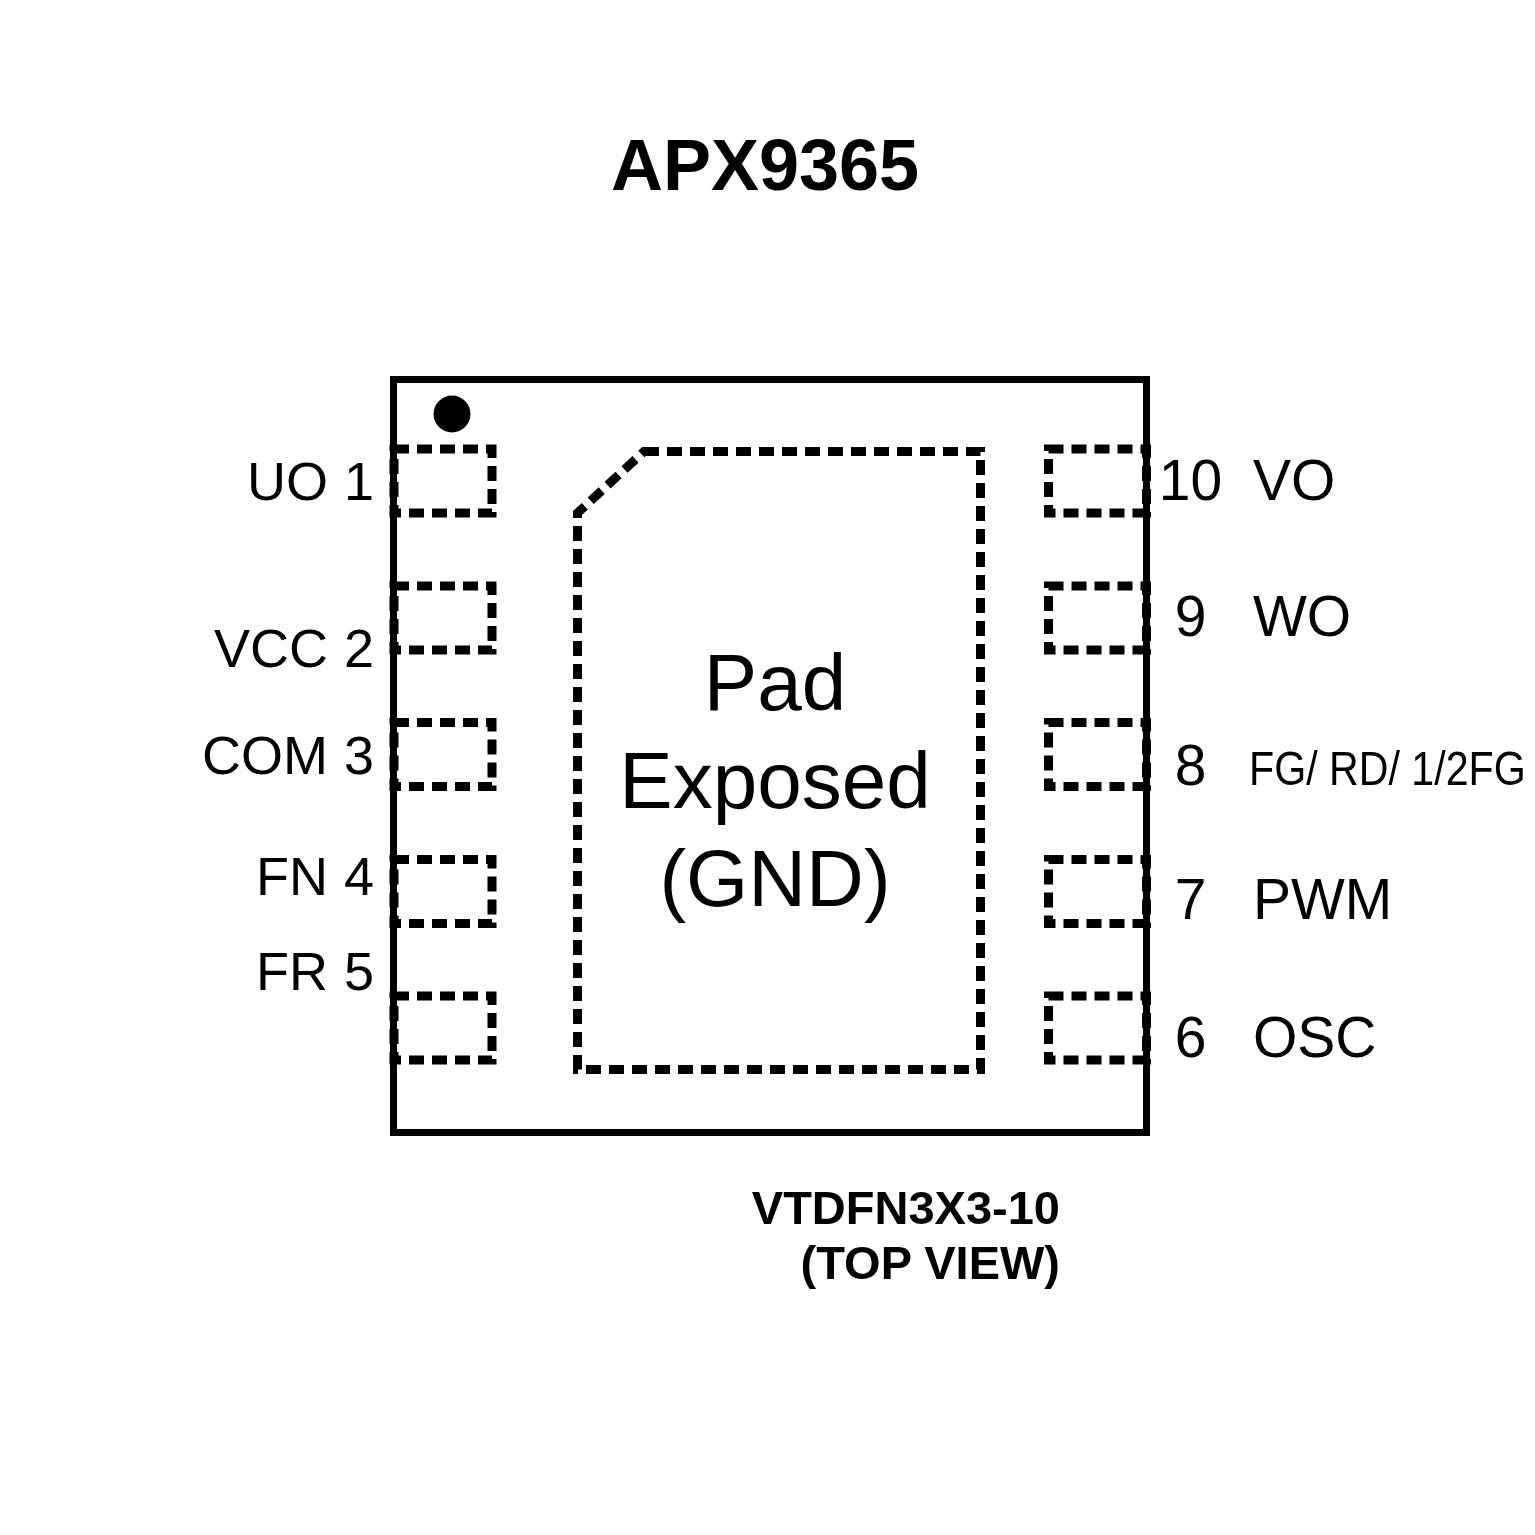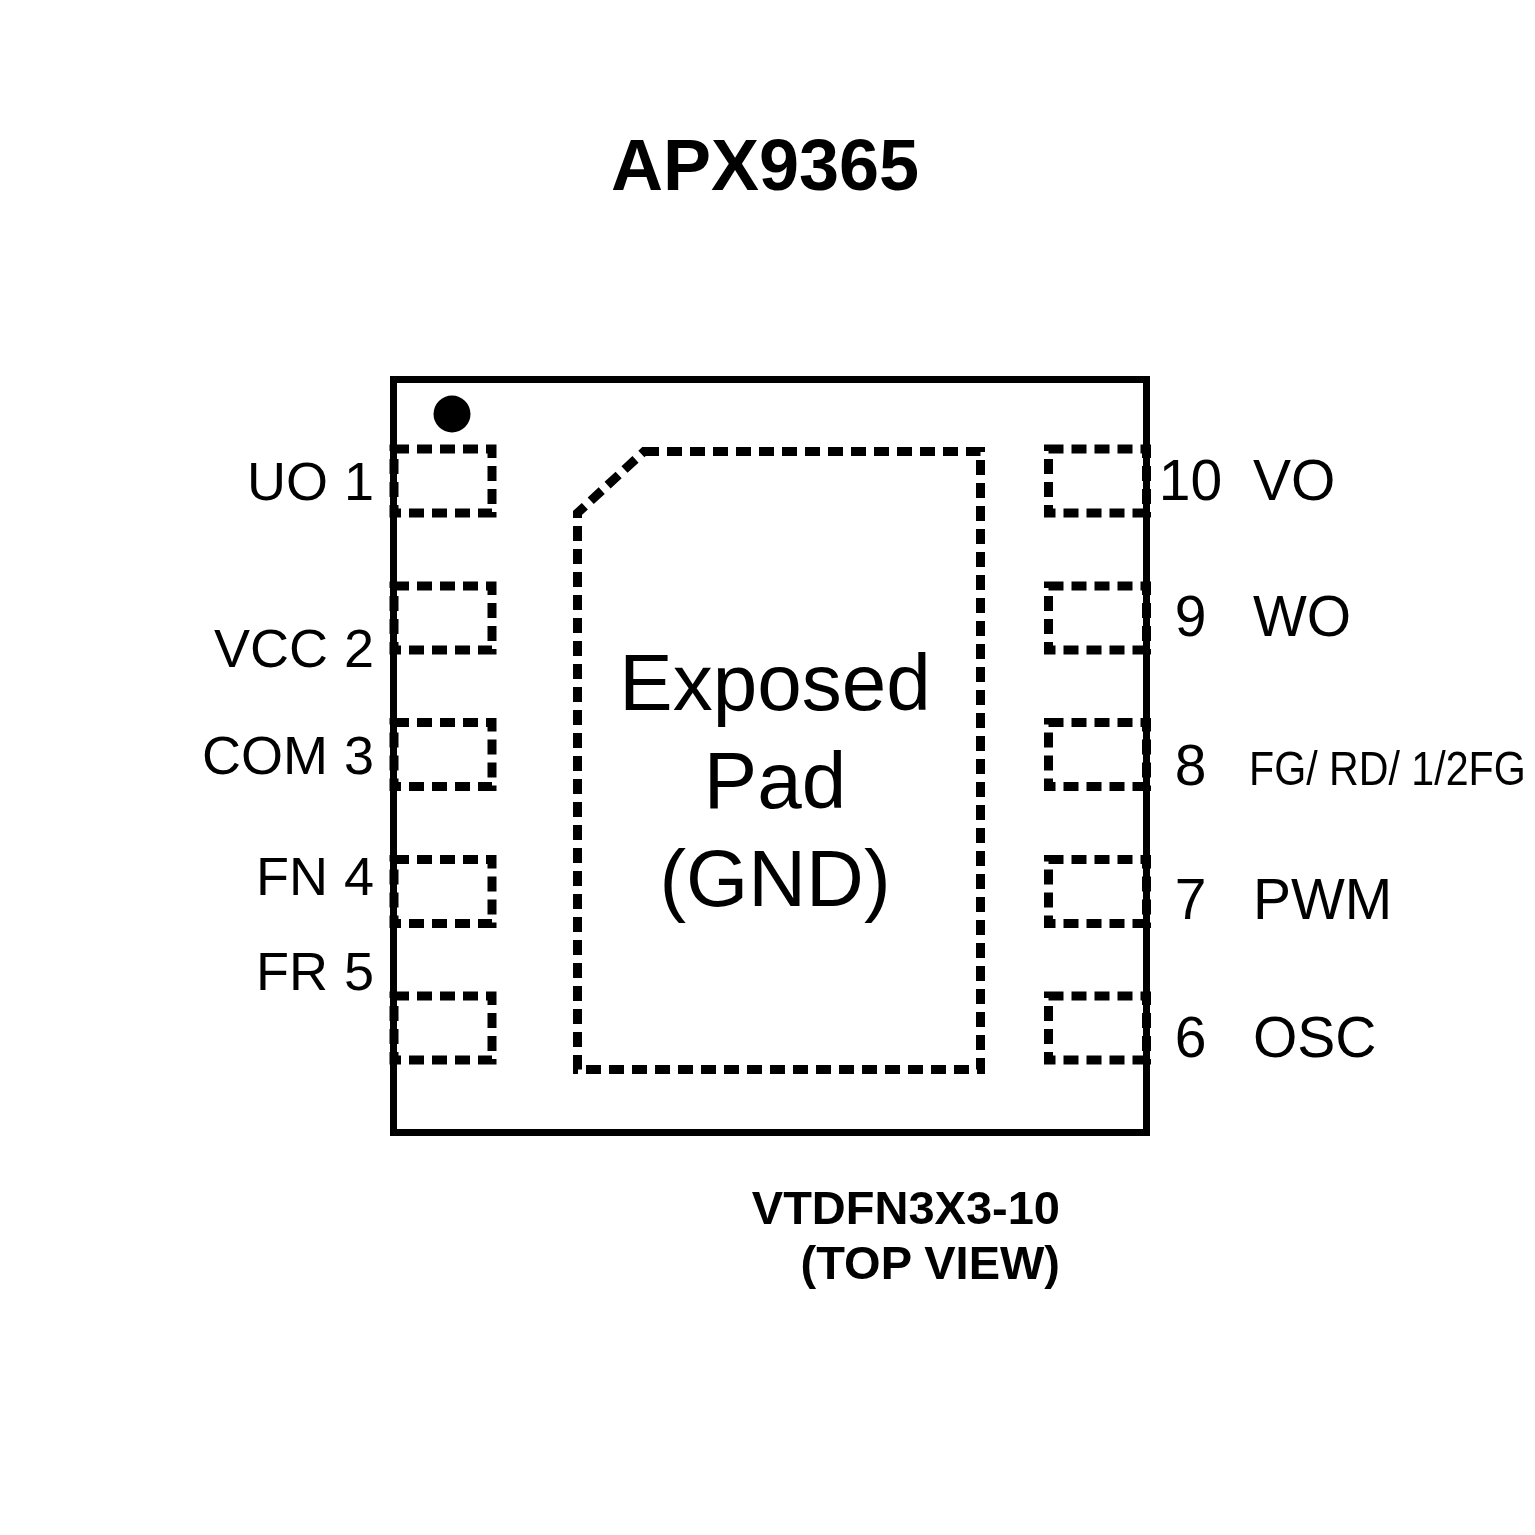--- a/index.html
+++ b/index.html
@@ -140,22 +140,22 @@
   <div class="pin-row right" style="top:870.5px">
     <span class="pin-number">7</span>
     <span class="pin-name">PWM</span>
   </div>
   <div class="pin-row right" style="top:1008.5px">
     <span class="pin-number">6</span>
     <span class="pin-name">OSC</span>
   </div>
 
   <div class="pad-text">
+    <div>Pad</div>
     <div>Exposed</div>
-    <div>Pad</div>
     <div>(GND)</div>
   </div>
 
   <div class="caption">
     <div>VTDFN3X3-10</div>
     <div>(TOP VIEW)</div>
   </div>
 
 </div>
 

